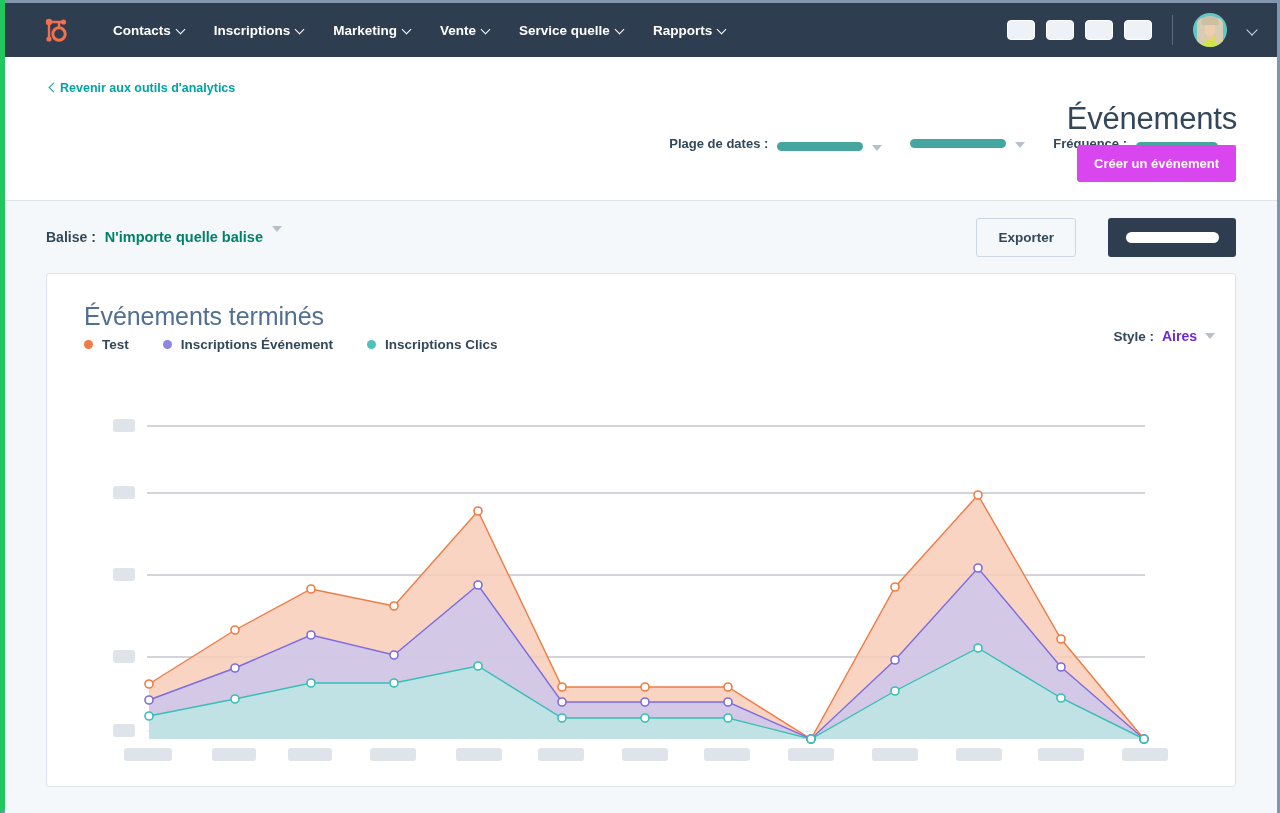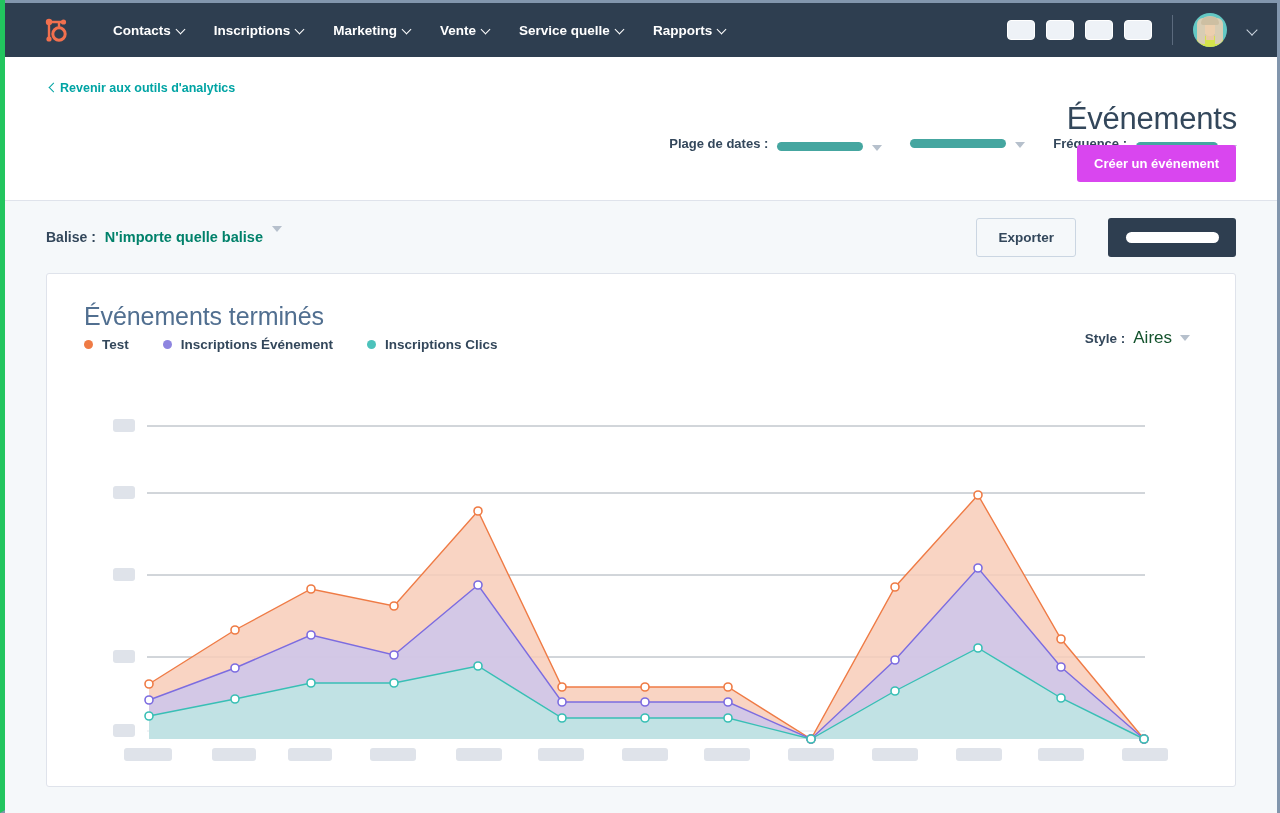--- a/index.html
+++ b/index.html
@@ -159,25 +159,25 @@
   }
   .card-title {
     font-size: 25px; font-weight: 400; color: #516f90;
     letter-spacing: -0.1px;
   }
   .legend { display: flex; align-items: center; gap: 34px; margin-top: 6px; }
   .lg { display: flex; align-items: center; gap: 9px; }
   .lg-dot { width: 9px; height: 9px; border-radius: 50%; }
   .lg-txt { font-size: 13.5px; font-weight: 700; color: #33475b; white-space: nowrap; }
   .style-sel {
-    position: absolute; right: 45px; top: 54px;
+    position: absolute; right: 20px; top: 54px;
     display: flex; align-items: center; gap: 8px; cursor: pointer;
   }
   .style-lbl { font-size: 13.5px; font-weight: 700; color: #33475b; }
-  .style-val { font-size: 17px; font-weight: 400; color: #14532d; }
+  .style-val { font-size: 14px; font-weight: 700; color: #6d28d9; }
 
   .plotwrap { position: absolute; left: 0; top: 0; width: 100%; height: 100%; }
   .chartsvg { position: absolute; left: 0; top: 0; }
 
   .ypill { position: absolute; width: 22px; height: 13px; border-radius: 3px; background: #dfe3ea; }
   .xpill { position: absolute; height: 13px; border-radius: 3px; background: #dfe3ea; }
 </style>
 </head>
 <body>
 

